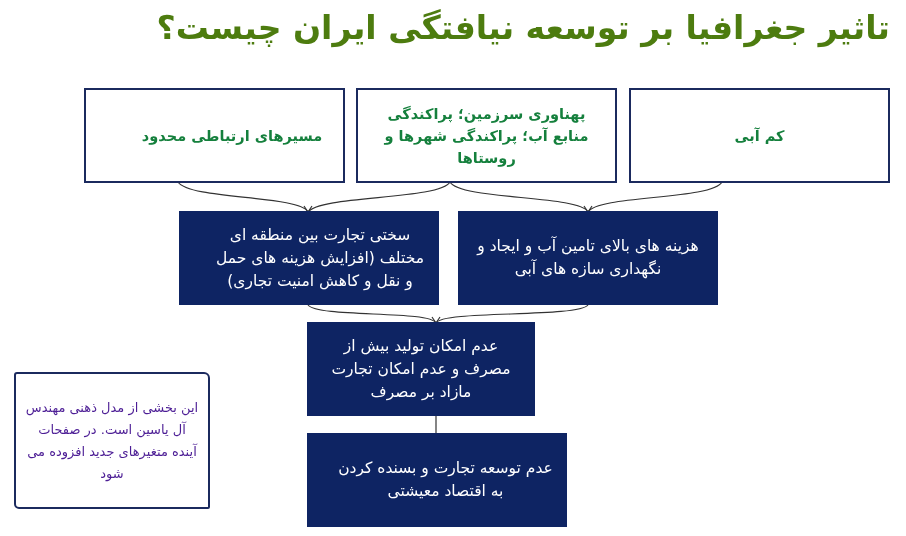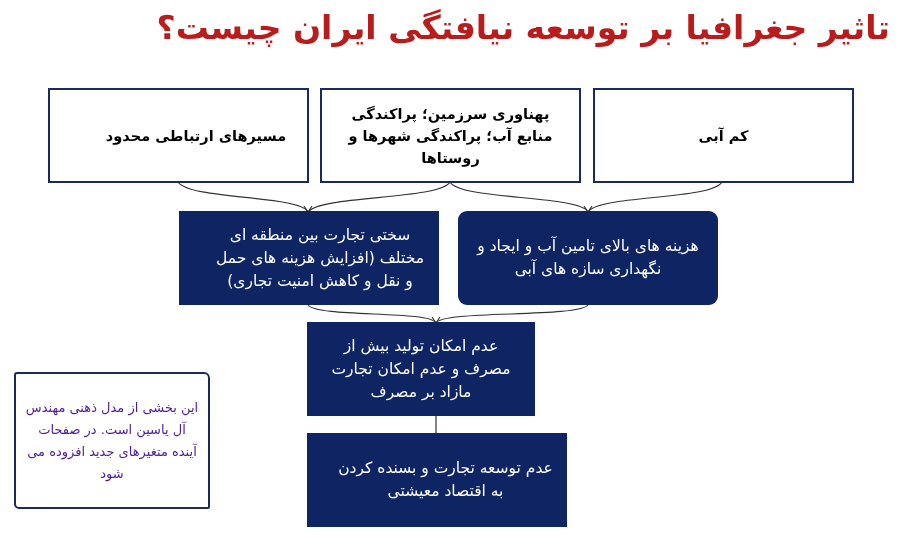--- a/index.html
+++ b/index.html
@@ -3,27 +3,27 @@
 <meta charset="utf-8">
 <style>
   html, body { margin:0; padding:0; }
   body {
     width:906px; height:536px; background:#ffffff; position:relative; overflow:hidden;
     font-family: "DejaVu Sans", sans-serif; color:#1b2a5e;
   }
   .title {
     position:absolute; left:100px; top:4px; width:790px; height:50px;
     direction:rtl; text-align:right; font-weight:bold; font-size:33px;
-    color:#b91c1c; line-height:48px; letter-spacing:-0.5px;
+    color:#4d7c0f; line-height:48px; letter-spacing:-0.5px;
   }
   .box {
     position:absolute; box-sizing:border-box; display:flex; align-items:center; justify-content:center;
     direction:rtl; text-align:center; font-size:15px; line-height:22px; padding:6px 12px;
   }
-  .outline { background:#fff; border:2px solid #1b2a5e; color:#000000; font-weight:bold; font-size:14.5px; }
+  .outline { background:#fff; border:2px solid #1b2a5e; color:#15803d; font-weight:bold; font-size:14.5px;margin-left:36px; }
   .filled { background:#0e2463; color:#ffffff; font-size:15.5px; line-height:23px; }
   .note {
     position:absolute; left:14px; top:372px; width:196px; height:137px; box-sizing:border-box;
     border:2.5px solid #1b2a5e; border-radius:3px 6px 2px 5px;
     display:flex; align-items:center; justify-content:center;
     direction:rtl; text-align:center; font-size:13px; line-height:22px; color:#4c1d95; padding:8px;
   }
   svg.connectors { position:absolute; left:0; top:0; }
 </style>
 </head>
@@ -59,21 +59,21 @@
 <div class="box outline" style="left:320px;top:88px;width:261px;height:95px;">
   <span>پهناوری سرزمین؛ پراکندگی منابع آب؛ پراکندگی شهرها و روستاها</span>
 </div>
 <div class="box outline" style="left:593px;top:88px;width:261px;height:95px;">
   <span>کم آبی</span>
 </div>
 
 <div class="box filled" style="left:179px;top:211px;width:260px;height:94px;padding-left:34px;">
   <span>سختی تجارت بین منطقه ای مختلف (افزایش هزینه های حمل و نقل و کاهش امنیت تجاری)</span>
 </div>
-<div class="box filled" style="left:458px;top:211px;width:260px;height:94px;border-radius:9px;">
+<div class="box filled" style="left:458px;top:211px;width:260px;height:94px;">
   <span>هزینه های بالای تامین آب و ایجاد و نگهداری سازه های آبی</span>
 </div>
 
 <div class="box filled" style="left:307px;top:322px;width:228px;height:94px;">
   <span>عدم امکان تولید بیش از مصرف و عدم امکان تجارت مازاد بر مصرف</span>
 </div>
 
 <div class="box filled" style="left:307px;top:433px;width:260px;height:94px;padding-left:29px;">
   <span>عدم توسعه تجارت و بسنده کردن به اقتصاد معیشتی</span>
 </div>

